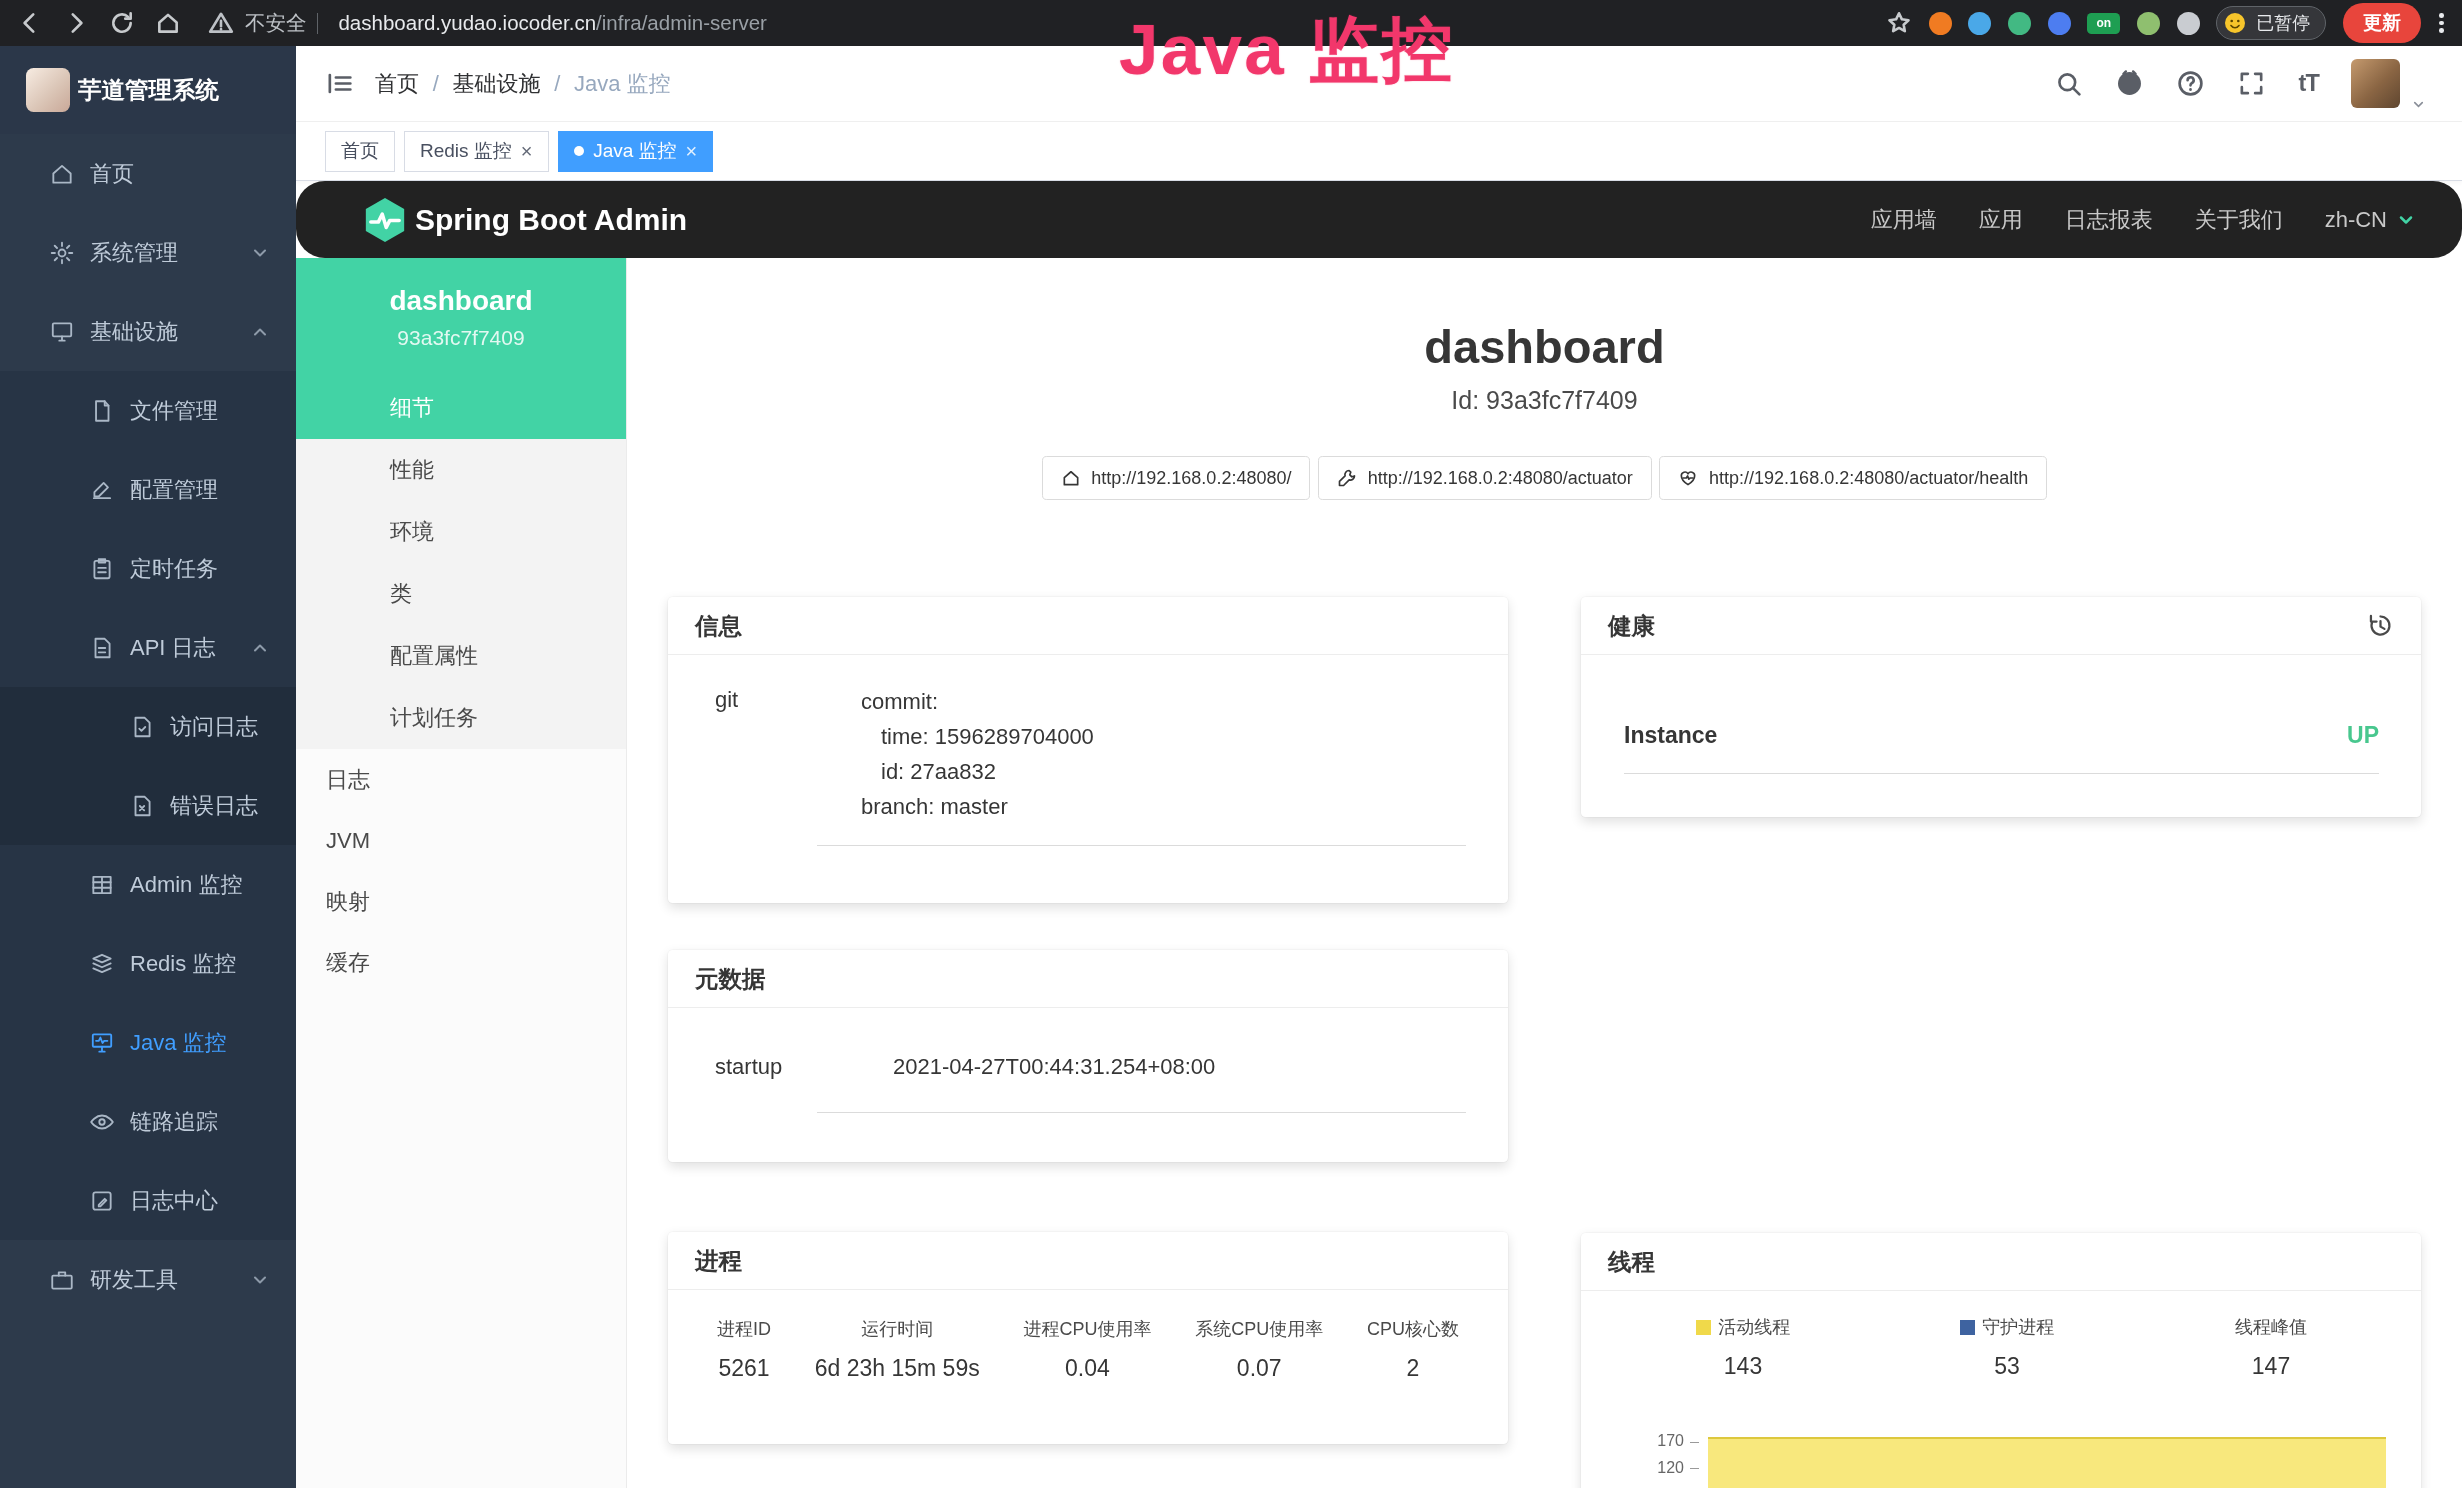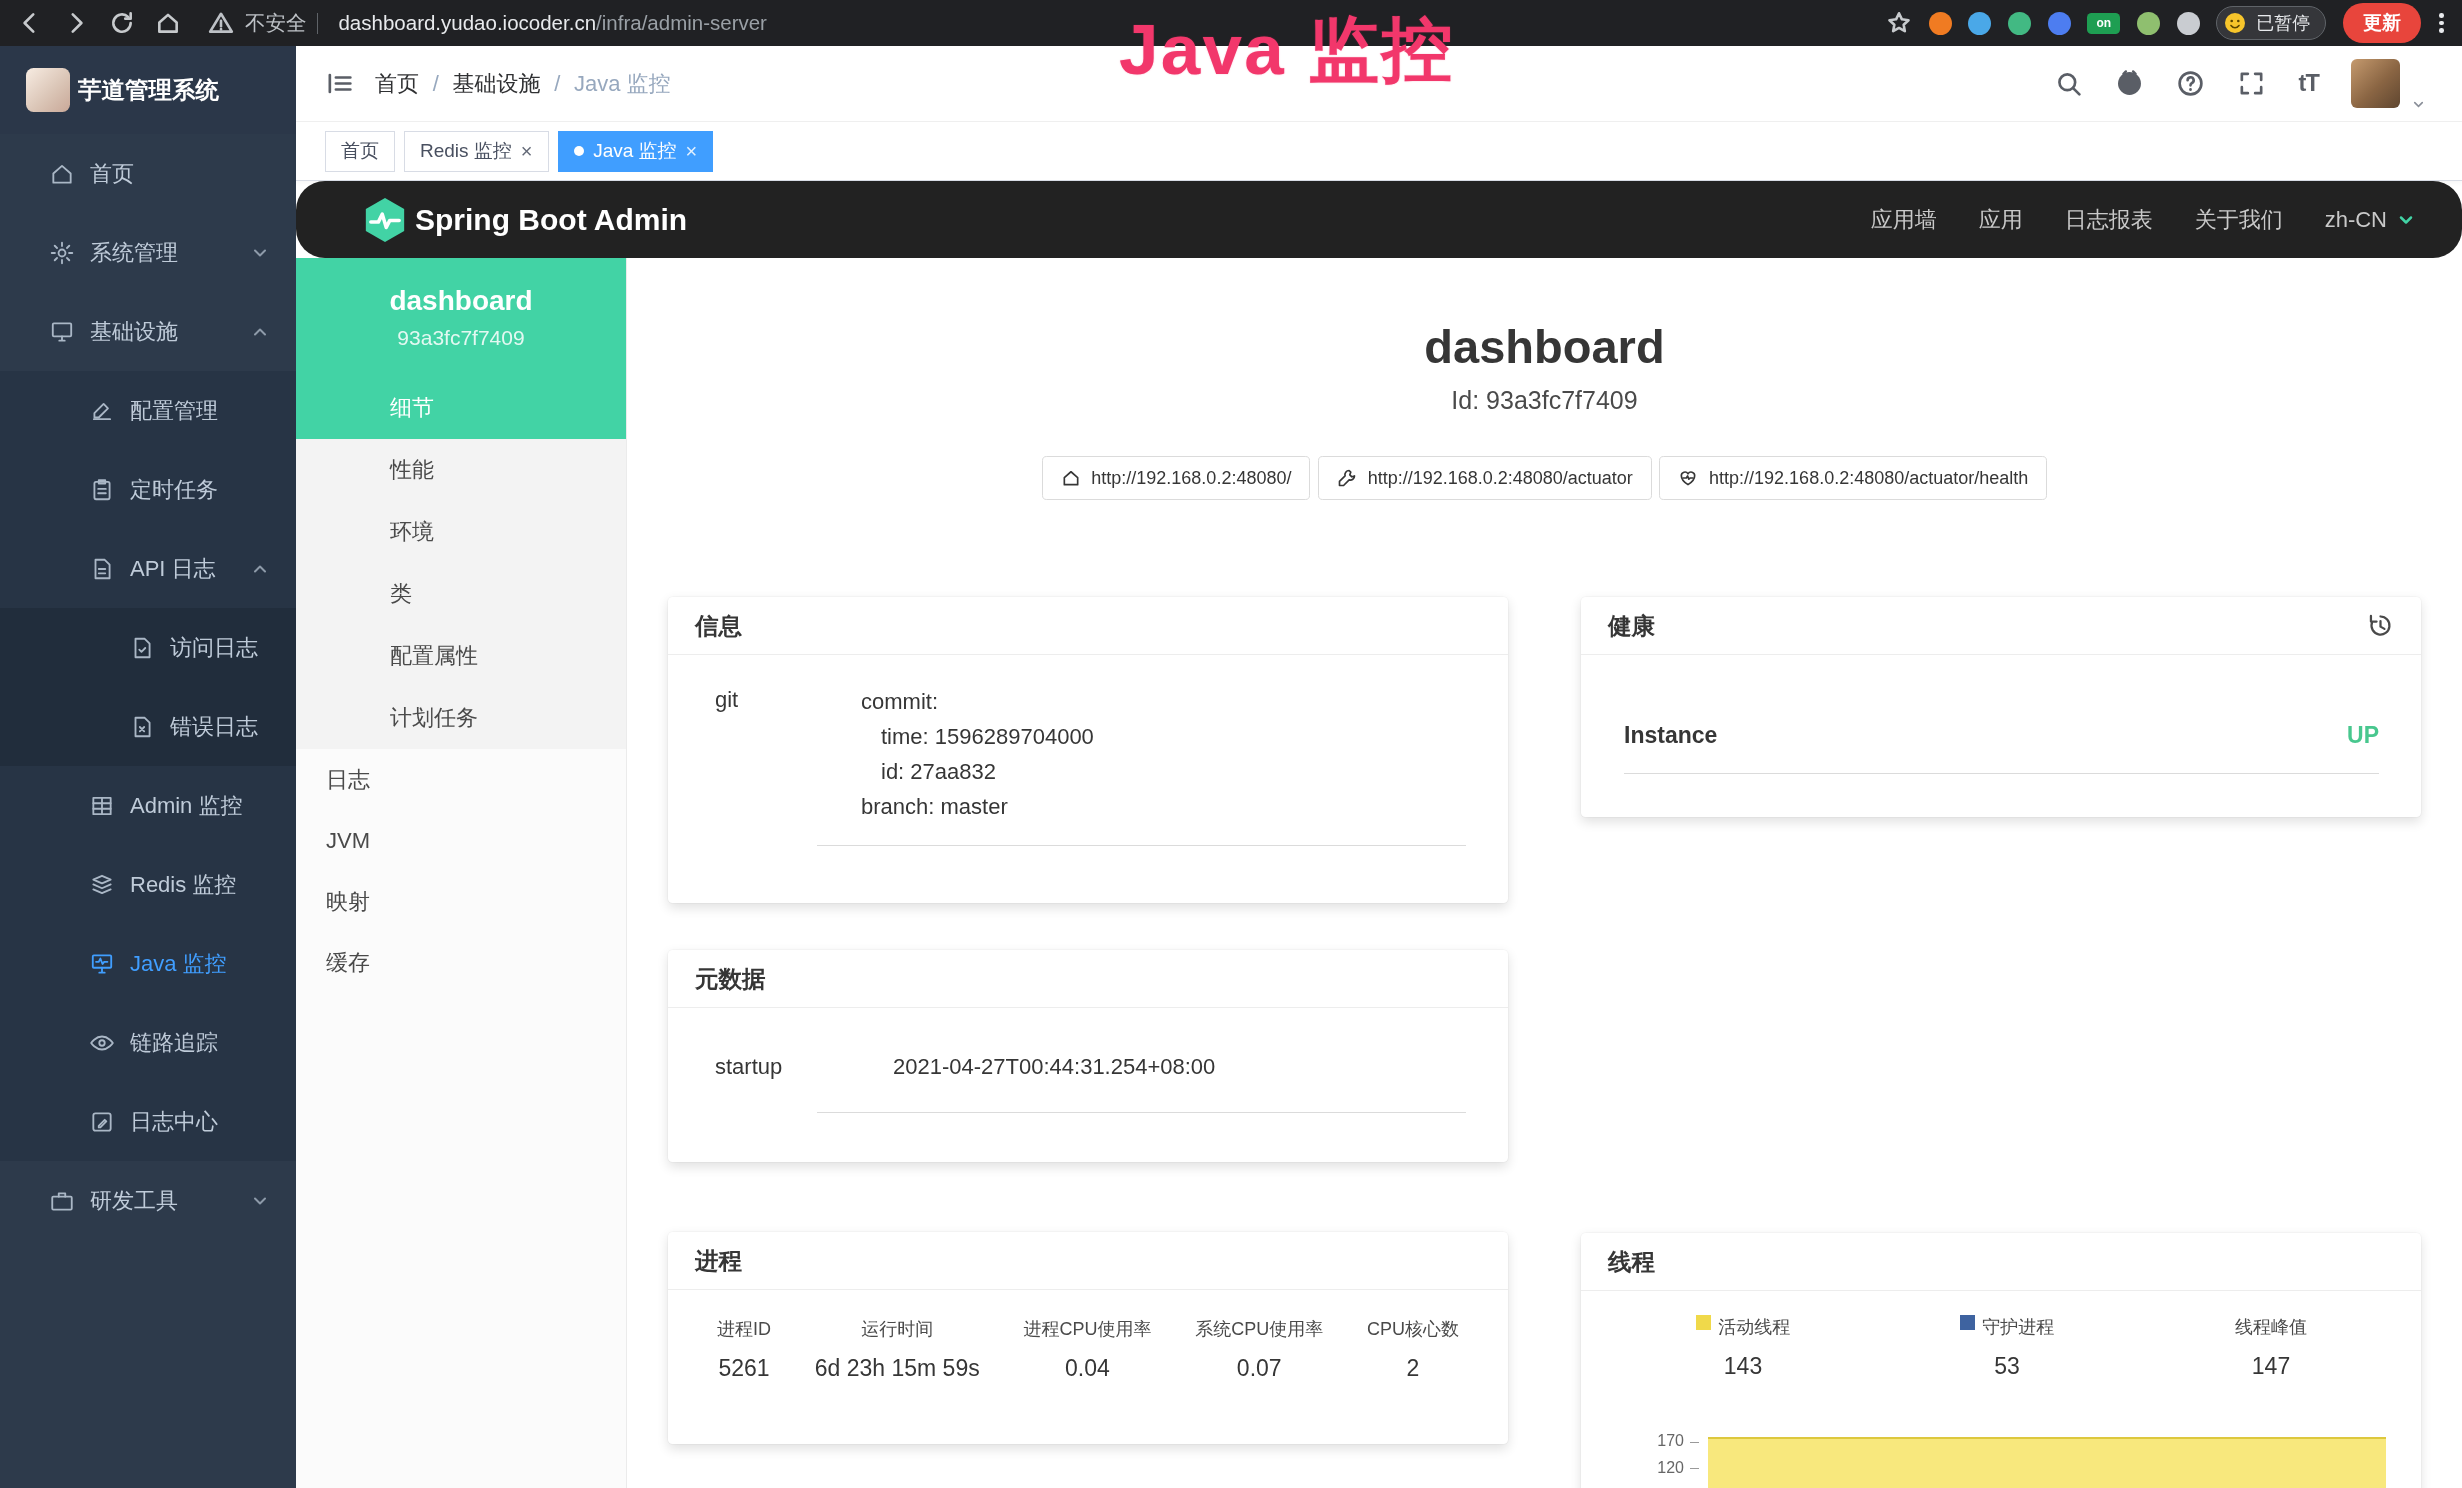--- a/index.html
+++ b/index.html
@@ -126,21 +126,21 @@
   .health-status{color:#48c78e;}
 
   .proc-body{display:flex;justify-content:space-between;padding:27px 49px 0;}
   .proc-col{text-align:center;}
   .proc-label{font-size:18px;color:#4a4a4a;}
   .proc-val{font-size:23px;color:#363636;margin-top:13.7px;}
 
   .threads-body{padding:24px 18px 0 30px;}
   .legend{display:flex;}
   .legend-col{flex:1;text-align:center;}
-  .legend-label{display:flex;align-items:flex-start;justify-content:center;gap:7.6px;font-size:18px;color:#4a4a4a;}
+  .legend-label{display:flex;align-items:center;justify-content:center;gap:7.6px;font-size:18px;color:#4a4a4a;}
   .swatch{width:15px;height:15px;display:inline-block;}
   .sw-yellow{background:#f0d94a;}
   .sw-blue{background:#3e63a0;}
   .legend-val{font-size:23px;color:#363636;margin-top:13.7px;}
   .chart{position:relative;margin-top:42px;height:243px;}
   .tick{position:absolute;left:0;width:73px;text-align:right;font-size:16px;color:#666;}
   .tick-mark{position:absolute;left:79px;width:9px;height:1.5px;background:#9a9a9a;}
   .area{position:absolute;left:97px;right:16.7px;top:15px;bottom:0;background:#f8e87d;border-top:2.3px solid #ddc83e;}
 </style>
 </head>
@@ -230,20 +230,27 @@
     </div>
     <div class="mi l1">
       <svg class="mi-icon" viewBox="0 0 24 24">
           <rect x="3.5" y="4" width="17" height="12" rx="1"></rect>
           <path d="M9.5 20h5M12 16v4"></path>
         </svg>
       <span class="mi-label">基础设施</span>
       <svg class="chev up" viewBox="0 0 24 24">
           <path d="M6 9l6 6 6-6"></path>
         </svg>
+    </div>
+    <div class="mi l2">
+      <svg class="mi-icon" viewBox="0 0 24 24">
+          <path d="M6.5 3h8l3.5 4v14H6.5z"></path>
+          <path d="M14.5 3v4H18"></path>
+        </svg>
+      <span class="mi-label">文件管理</span>
     </div>
     <div class="mi l2">
       <svg class="mi-icon" viewBox="0 0 24 24">
           <path d="M4.5 19.5h15"></path>
           <path d="M13.5 5.5l4 4L9 18H5v-4z"></path>
         </svg>
       <span class="mi-label">配置管理</span>
     </div>
     <div class="mi l2">
       <svg class="mi-icon" viewBox="0 0 24 24">

